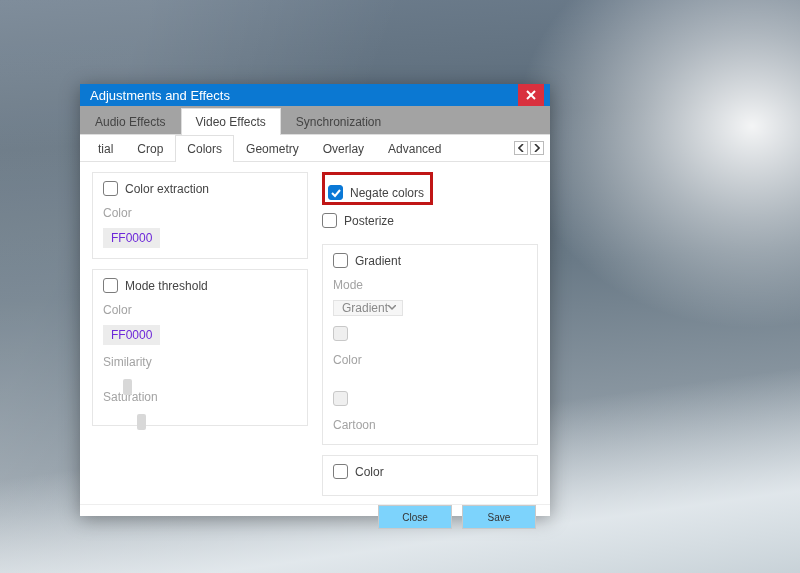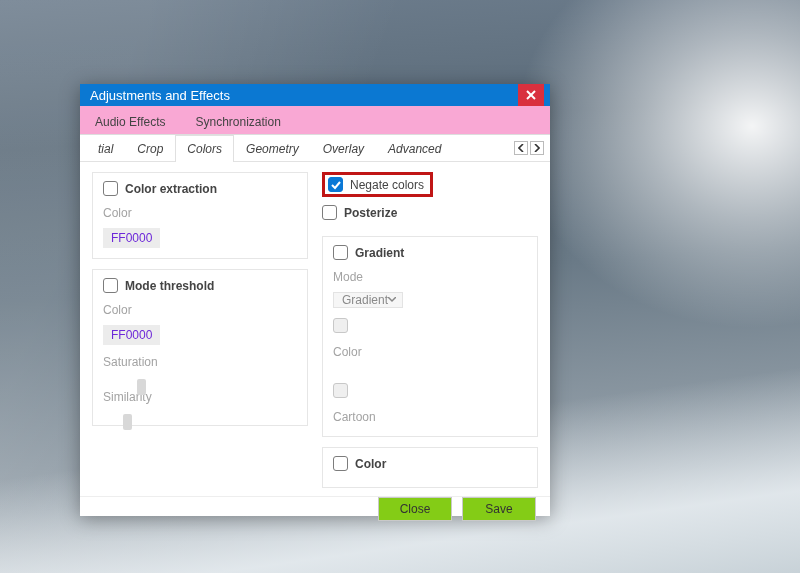--- a/index.html
+++ b/index.html
@@ -49,21 +49,21 @@
     background: #d9303e;
     display: flex; align-items: center; justify-content: center;
     cursor: pointer;
   }
   .closebtn svg { width: 10px; height: 10px; }
   .closebtn svg line { stroke: #fff; stroke-width: 2; }
 
   .tabs1 {
     display: flex; align-items: flex-end;
     height: 29px;
-    background: #f9a8d4;
+    background: #a3a3a3;
     border-bottom: 1px solid #ddd;
     padding-top: 6px;
   }
   .tab1 {
     padding: 6px 14px 6px;
     color: #444; font-size: 12px;
     cursor: pointer;
     border: 1px solid transparent;
     border-bottom: none;
     margin-bottom: -1px;
@@ -73,21 +73,20 @@
     background: #fff;
     position: relative;
     z-index: 2;
   }
 
   .row2 {
     height: 28px;
     display: flex; align-items: stretch;
     border-bottom: 1px solid #e2e2e2;
     position: relative;
-    font-style: italic;
   }
   .subtabs {
     display:flex; align-items:flex-end;
     padding-left: 6px;
     flex:1;
   }
   .tab2 {
     padding: 6px 11px 6px;
     font-size: 12px; color:#444;
     cursor: pointer;
@@ -116,21 +115,21 @@
   .content {
     flex:1;
     padding: 10px 12px 8px 12px;
     display:flex; gap:14px;
   }
   .col { flex:1; display:flex; flex-direction:column; gap:10px; }
   .group {
     border: 1px solid #e6e6e6;
     padding: 8px 10px 10px 10px;
   }
-  .cbrow { display:flex; align-items:center; gap:7px; font-size:12px; margin-bottom:6px;font-weight:bold;}
+  .cbrow { display:flex; align-items:center; gap:7px; font-size:12px; margin-bottom:6px;}
   .cb {
     width:15px; height:15px;
     border:1px solid #7c7c7c;
     border-radius:3px;
     background:#fff;
     display:flex; align-items:center; justify-content:center;
     cursor:pointer;
   }
   .cb.chk { background:#0a78d6; border-color:#0a78d6; }
   .cb.chk svg{ width:10px; height:10px; }
@@ -180,36 +179,36 @@
     padding-left:8px; padding-right:2px;
     color:#7a7a7a;
   }
   .stepbtns{ display:flex; flex-direction:column; gap:1px; }
   .stepbtns div{ width:10px; height:8px; display:flex; align-items:center; justify-content:center;}
   .stepbtns svg{ width:7px; height:5px; }
   .stepbtns svg polyline{ fill:none; stroke:#666; stroke-width:1.4; }
 
   .highlight {
     border: 3px solid #c01515;
-    padding: 2px 6px 2px 3px;
+    padding: 10px 6px 2px 3px;
     display:inline-flex; align-items:center; gap:7px;
   }
 
   .footer{
     height:40px;
     display:flex; justify-content:flex-end; align-items:center;
     gap:10px;
     padding-right:14px;
     border-top:1px solid #eee;
   }
   .btn{
     min-width:74px; height:24px;
     border:1px solid #c9c9c9;
-    background:#84cc16;
-    font-size:12px; color:#333;
+    background:#7dd3fc;
+    font-size:10px; color:#333;
     display:flex; align-items:center; justify-content:center;
     cursor:pointer;
   }
   .dis-txt{ color:#a3a3a3; }
 </style>
 </head>
 <body>
 
 <div class="bg"></div>
 
@@ -219,20 +218,21 @@
     <div class="closebtn">
       <svg>
           <line x1="1" y1="1" x2="9" y2="9"></line>
           <line x1="9" y1="1" x2="1" y2="9"></line>
         </svg>
     </div>
   </div>
 
   <div class="tabs1">
     <div class="tab1">Audio Effects</div>
+    <div class="tab1 active">Video Effects</div>
     <div class="tab1">Synchronization</div>
   </div>
 
   <div class="row2">
     <div class="subtabs">
       <div class="tab2">tial</div>
       <div class="tab2">Crop</div>
       <div class="tab2 active">Colors</div>
       <div class="tab2">Geometry</div>
       <div class="tab2">Overlay</div>
@@ -269,31 +269,31 @@
       <div class="group">
         <div class="cbrow">
           <div class="cb"></div>
           <span>Mode threshold</span>
         </div>
         <div class="formrow">
           <span class="lbl dis-txt">Color</span>
           <div class="colorfld">FF0000</div>
         </div>
         <div class="formrow">
+          <span class="lbl dis-txt">Similarity</span>
+          <div class="slider">
+            <div class="track"></div>
+            <div class="thumb" style="left:20px"></div>
+          </div>
+        </div>
+        <div class="formrow">
           <span class="lbl dis-txt">Saturation</span>
           <div class="slider">
             <div class="track"></div>
             <div class="thumb" style="left:34px"></div>
-          </div>
-        </div>
-        <div class="formrow">
-          <span class="lbl dis-txt">Similarity</span>
-          <div class="slider">
-            <div class="track"></div>
-            <div class="thumb" style="left:20px"></div>
           </div>
         </div>
       </div>
     </div>
 
     <div class="col">
       <div>
         <span class="highlight">
           <span class="cb chk">
             <svg>

